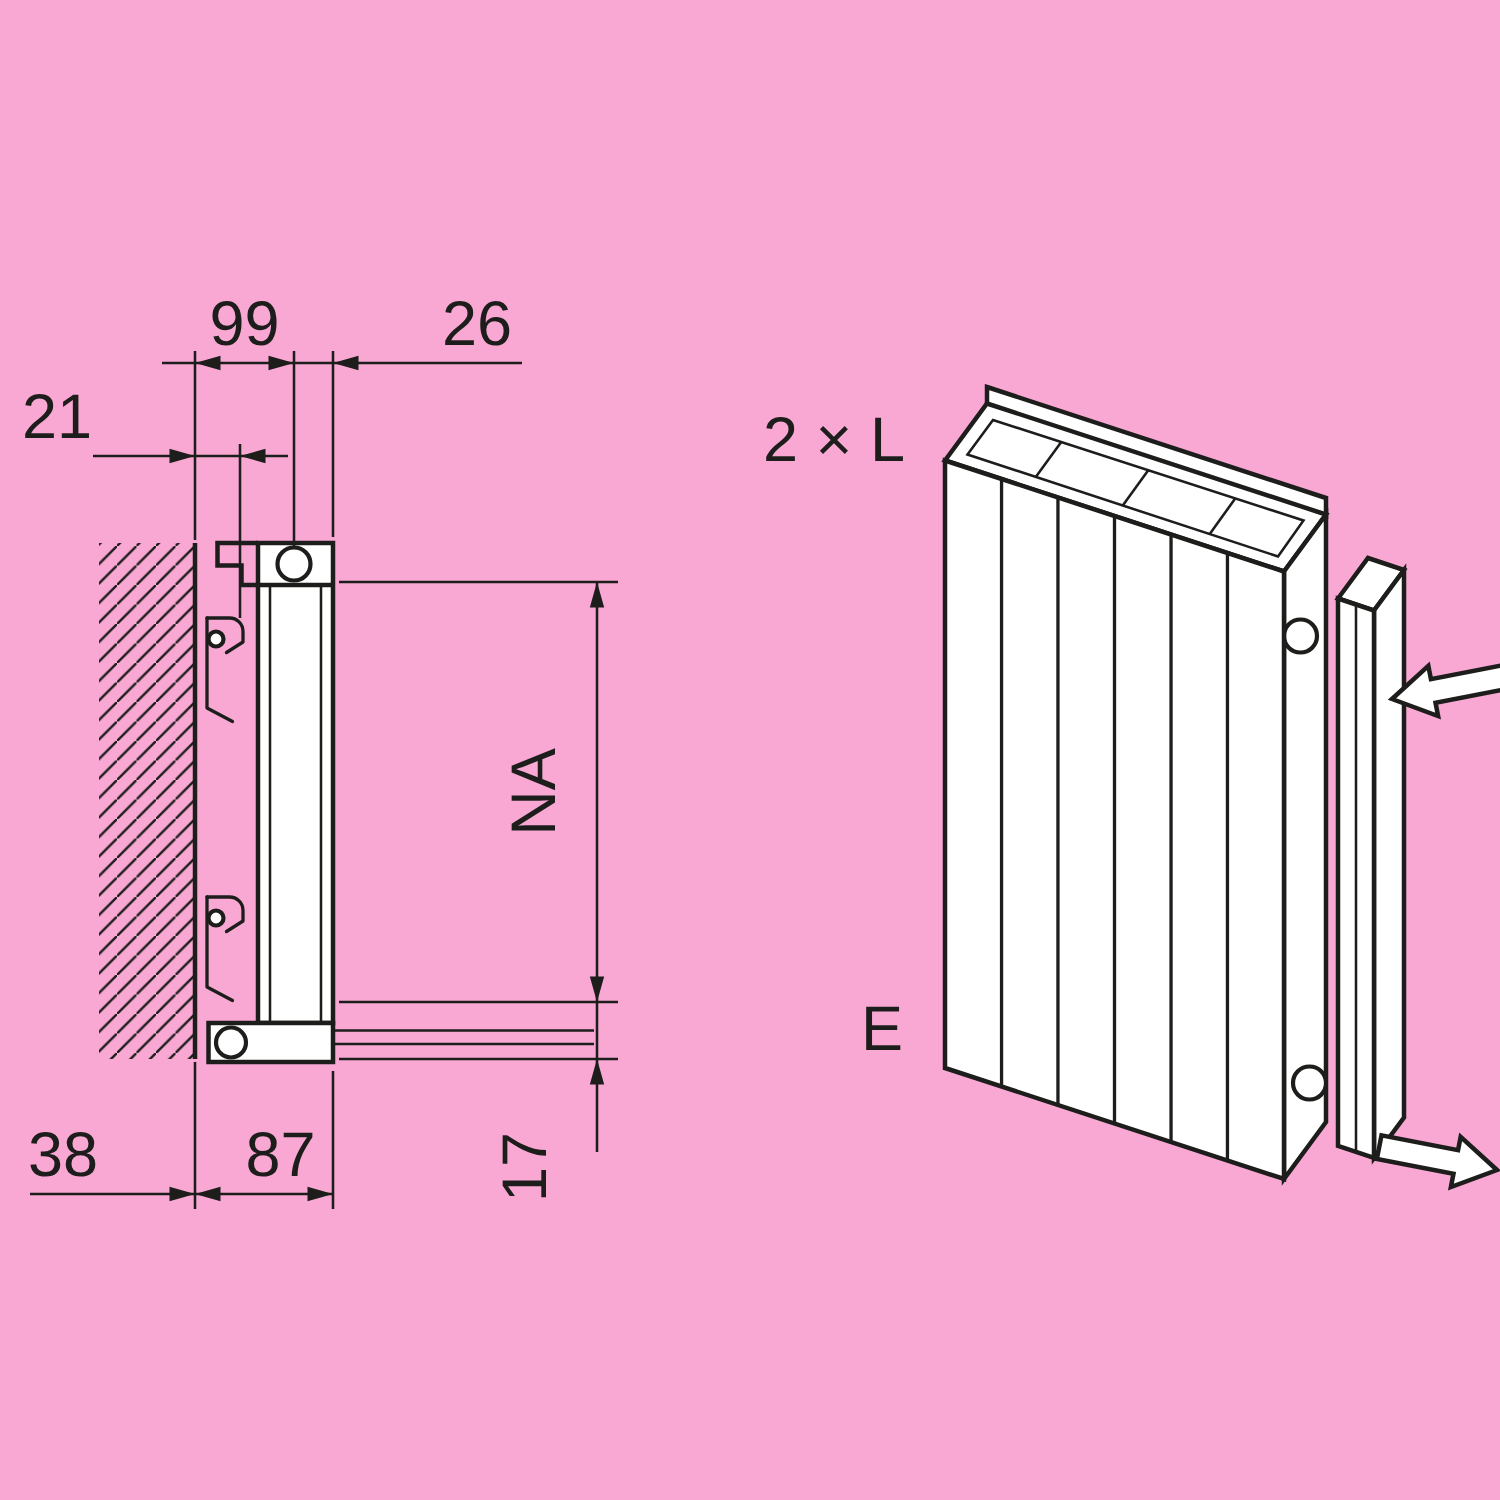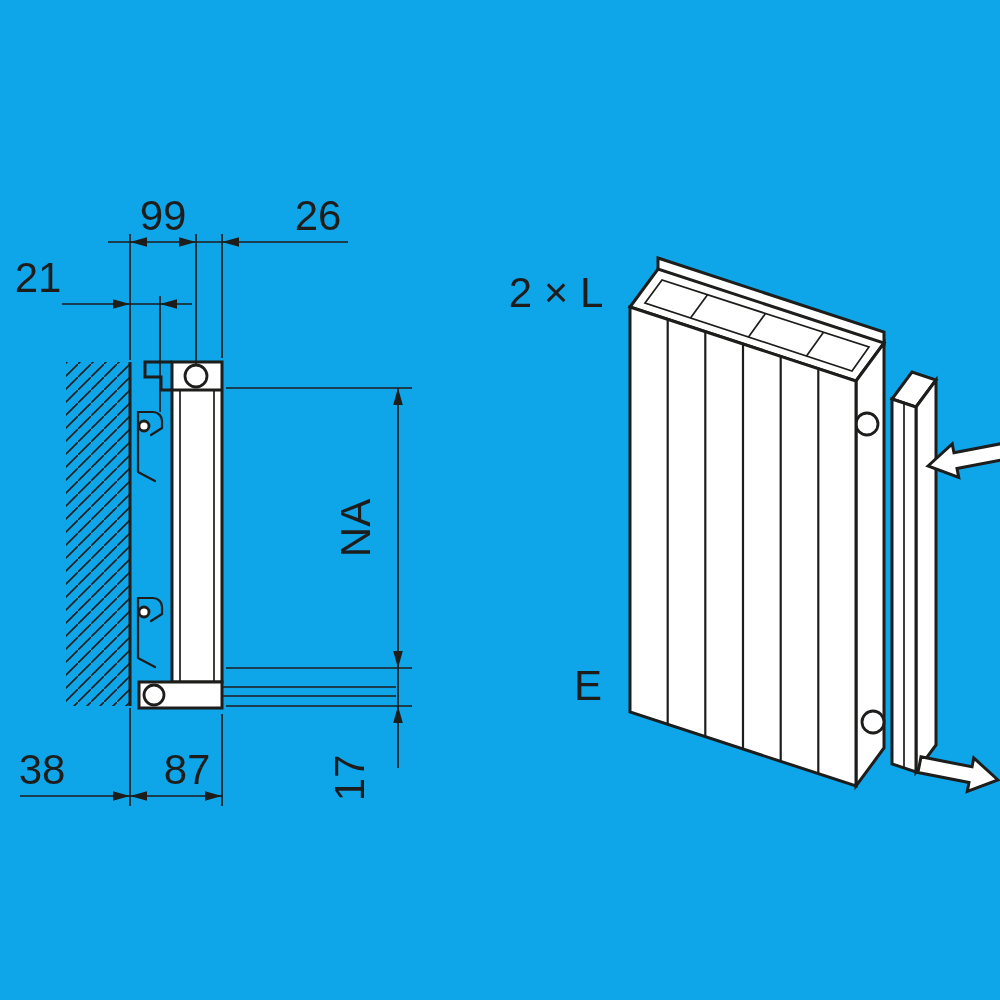--- a/index.html
+++ b/index.html
@@ -1,16 +1,16 @@
 <!DOCTYPE html>
 <html><head>
 <meta charset="utf-8">
 <style>
   html,body{margin:0;padding:0;background:#ffffff;}
-  .canvas{position:relative;width:1000px;height:1000px;background:#0ea5e9;overflow:hidden;}
+  .canvas{position:relative;width:1000px;height:1000px;background:#f9a8d4;overflow:hidden;}
   svg{position:absolute;left:0;top:0;}
   svg text{font-family:"Liberation Sans",sans-serif;fill:#1d1d1b;font-size:42px;}
   .thick{stroke:#1d1d1b;stroke-width:3;fill:none;stroke-linejoin:miter;stroke-linecap:butt;}
   .thickf{stroke:#1d1d1b;stroke-width:3;fill:#ffffff;stroke-linejoin:miter;}
   .med{stroke:#1d1d1b;stroke-width:2.2;fill:none;stroke-linejoin:round;stroke-linecap:round;}
   .thin{stroke:#1d1d1b;stroke-width:1.7;fill:none;stroke-linecap:butt;}
   .arrow{fill:#1d1d1b;stroke:none;}
   .bigarrow{fill:#ffffff;stroke:#1d1d1b;stroke-width:3;stroke-linejoin:miter;}
   .circ{fill:#ffffff;stroke:#1d1d1b;stroke-width:2.8;}
 </style>

